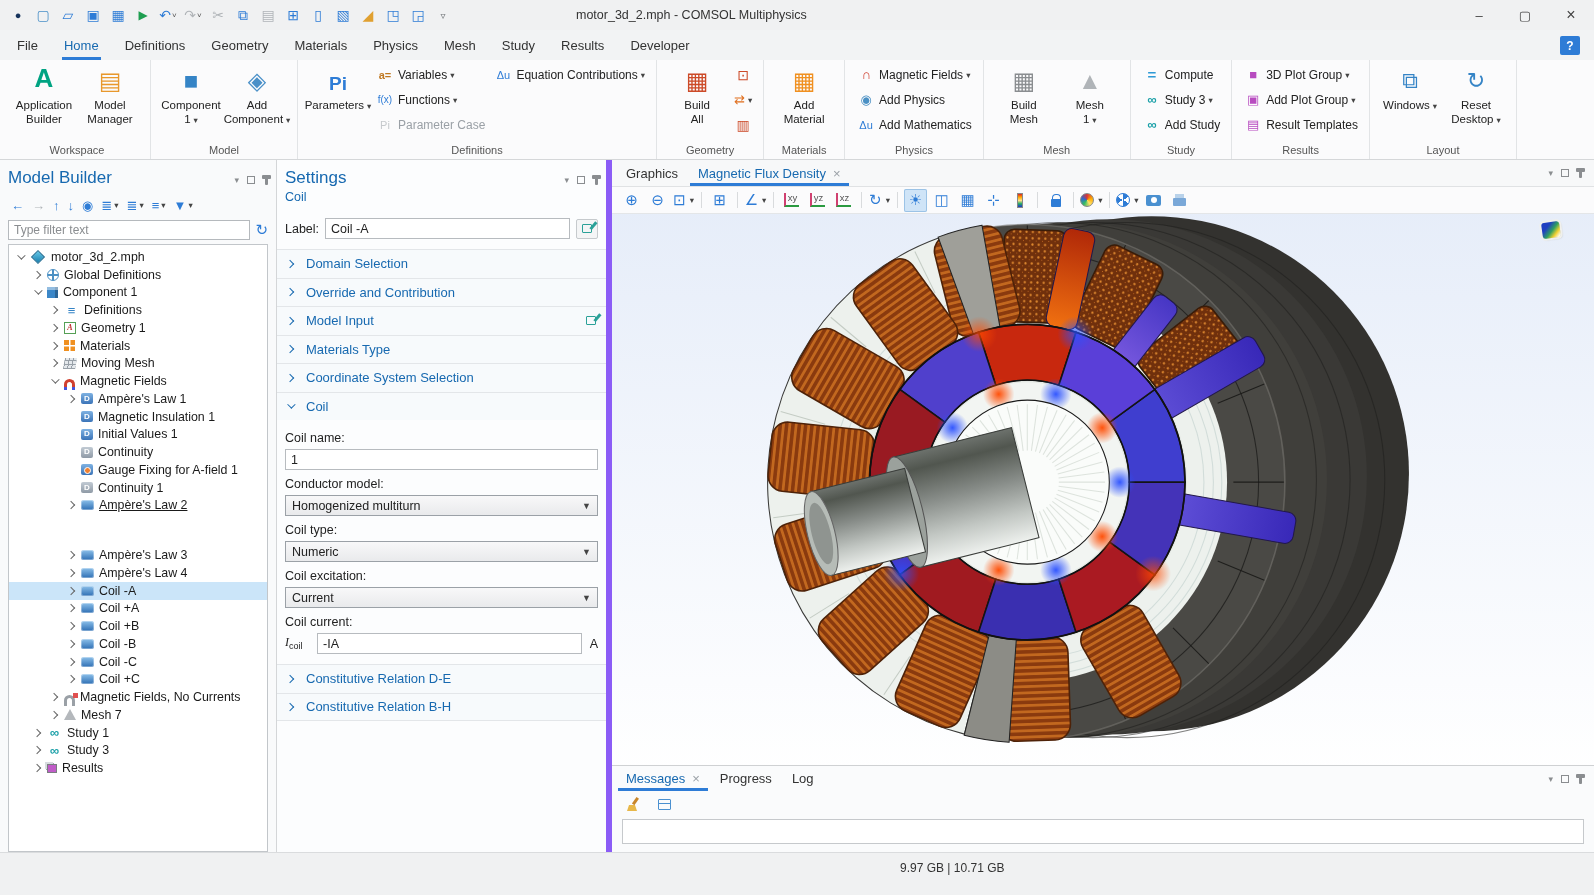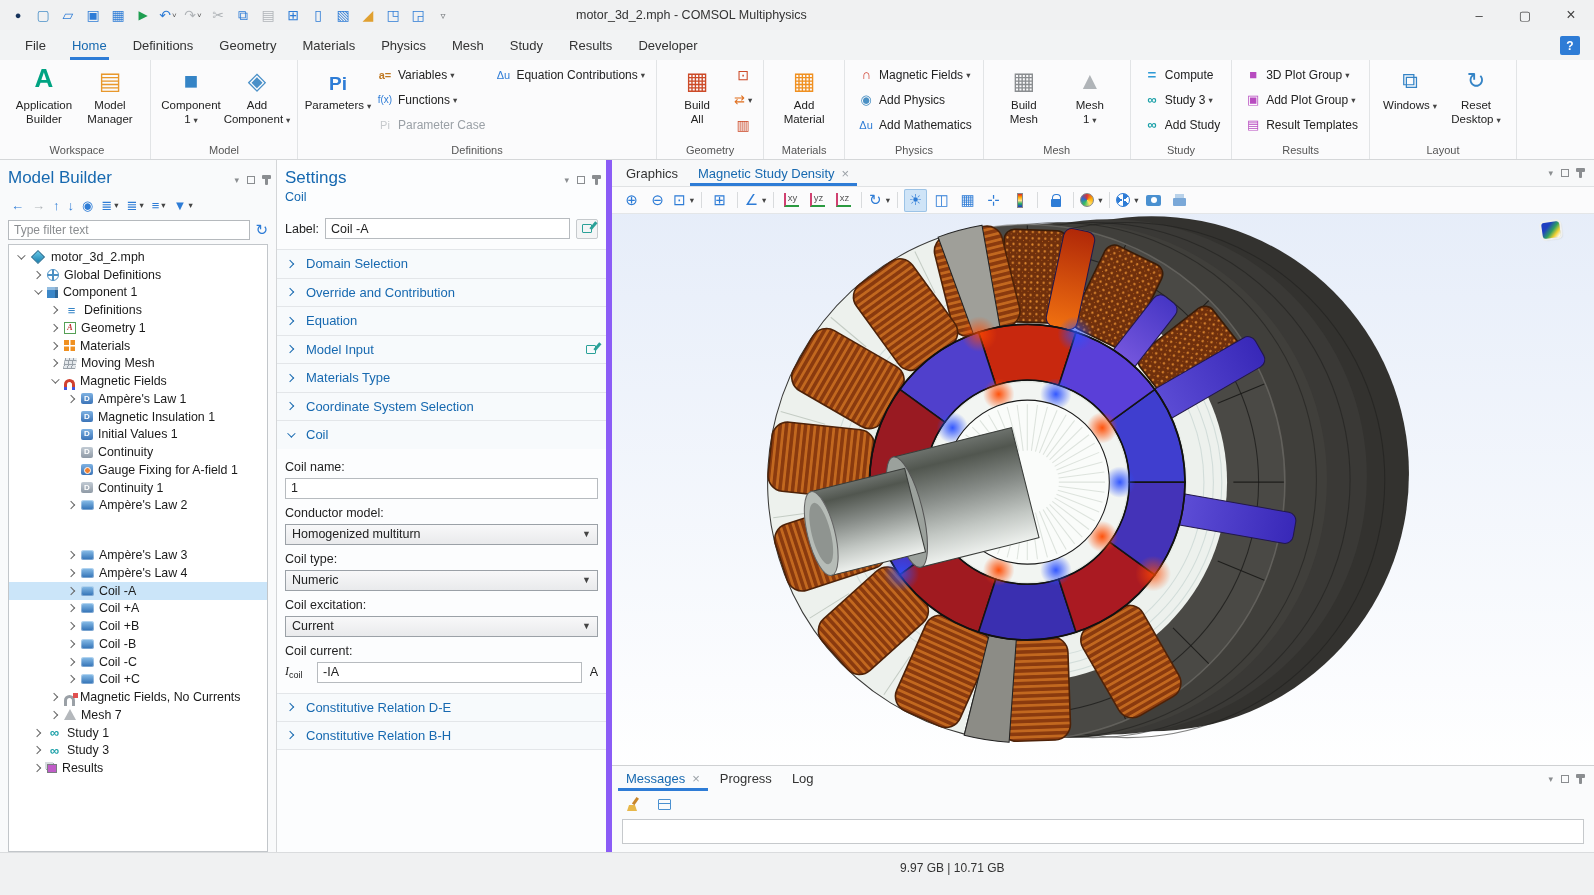--- a/index.html
+++ b/index.html
@@ -11,21 +11,21 @@
 .titlebar{height:30px;background:#f0f1f2;display:flex;align-items:center;position:relative;flex:none}
 .qat{display:flex;align-items:center;padding-left:6px;gap:1px}
 .qbtn{min-width:24px;height:26px;display:flex;align-items:center;justify-content:center;font-size:14px;border-radius:2px}
 .qbtn .qcaret{font-size:8px;color:#555;margin-left:1px}
 .tb-title{position:absolute;left:576px;top:0;height:30px;display:flex;align-items:center;font-size:12.5px;color:#333}
 .win-ctrls{position:absolute;right:0;top:0;height:30px;display:flex}
 .wc{width:46px;height:30px;display:flex;align-items:center;justify-content:center;color:#444;font-size:13px}
 .wc.close{font-size:16px}
 
 
-.menubar{height:30px;background:#f2f3f4;display:flex;align-items:center;padding-left:12px;position:relative;flex:none}
+.menubar{height:30px;background:#f2f3f4;display:flex;align-items:center;padding-left:4px;position:relative;flex:none}
 .menu-item{padding:0 13px;height:100%;display:flex;align-items:center;position:relative;color:#333;font-size:13px}
 .menu-item.active{color:#1769b0}
 .menu-item.active::after{content:"";position:absolute;left:11px;right:11px;bottom:0;height:3px;background:#2e7cd6}
 .help-btn{position:absolute;right:14px;top:6px;width:20px;height:19px;background:#2e7cd6;color:#fff;border-radius:2px;display:flex;align-items:center;justify-content:center;font-size:12px;font-weight:700}
 
 
 .ribbon{height:100px;background:#fbfbfc;border-bottom:1px solid #d5d7d9;display:flex;flex:none;padding-left:4px}
 .rgroup{display:flex;flex-direction:column;border-right:1px solid #e2e4e6;padding:2px 7px 0}
 .rcols{display:flex;flex:1;align-items:flex-start}
 .rcol{display:flex;flex-direction:column}
@@ -565,21 +565,21 @@
           <div class="trow" style="padding-left: 59px;">
             <span class="chev none"></span>
             <span class="ti ti-gauge"></span>
             <span>Gauge Fixing for A-field 1</span>
           </div>
           <div class="trow" style="padding-left: 59px;">
             <span class="chev none"></span>
             <span class="ti ti-dgray"></span>
             <span>Continuity 1</span>
           </div>
-          <div class="trow" style="padding-left: 59px;">
+          <div class="trow" style="padding-left: 59px; text-decoration: underline;">
             <span class="chev col"></span>
             <span class="ti ti-coil"></span>
             <span>Ampère's Law 2</span>
           </div>
           <div class="trow" style="padding-left: 59px; margin-top: 32px;">
             <span class="chev col"></span>
             <span class="ti ti-coil"></span>
             <span>Ampère's Law 3</span>
           </div>
           <div class="trow" style="padding-left: 59px;">
@@ -665,24 +665,20 @@
           </span>
       </div>
 
       <div class="sect">
         <span class="chev col"></span>
         <span>Domain Selection</span>
       </div>
       <div class="sect">
         <span class="chev col"></span>
         <span>Override and Contribution</span>
-      </div>
-      <div class="sect">
-        <span class="chev col"></span>
-        <span>Equation</span>
       </div>
       <div class="sect">
         <span class="chev col"></span>
         <span>Model Input</span>
         <span class="pen-right i-pen"></span>
       </div>
       <div class="sect">
         <span class="chev col"></span>
         <span>Materials Type</span>
       </div>
@@ -730,21 +726,21 @@
         <span>Constitutive Relation B-H</span>
       </div>
     </div>
 
     <div class="panel gfx-panel">
       <div class="gfx-tabs" id="gfx-tabs">
           <div class="gtab">
             <span>Graphics</span>
           </div>
           <div class="gtab active">
-            <span>Magnetic Study Density</span>
+            <span>Magnetic Flux Density</span>
             <span class="closex">×</span>
           </div>
         <span class="win-icons" style="position:absolute;right:12px;top:8px">
           <span class="wi-caret">▾</span>
           <span class="wi-box"></span>
           <span class="wi-pin"></span>
         </span>
       </div>
       <div class="gfx-toolbar" id="gfx-toolbar">
           <span class="gbtn">

